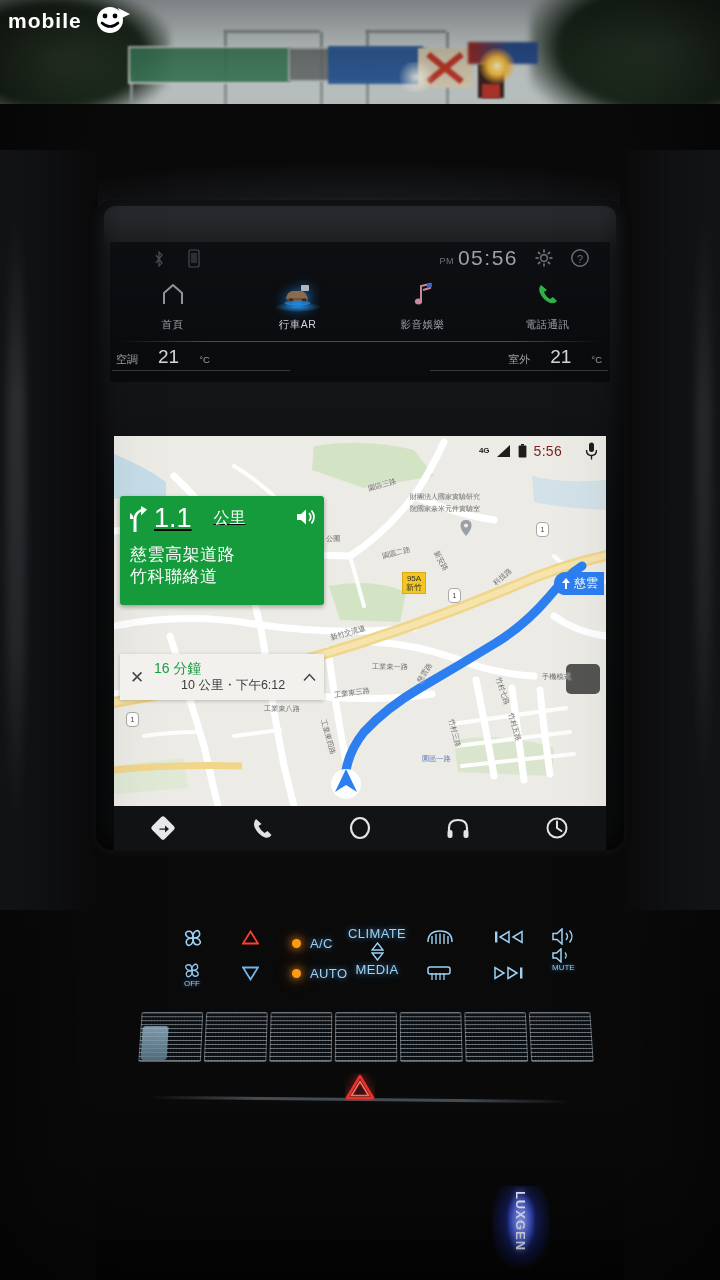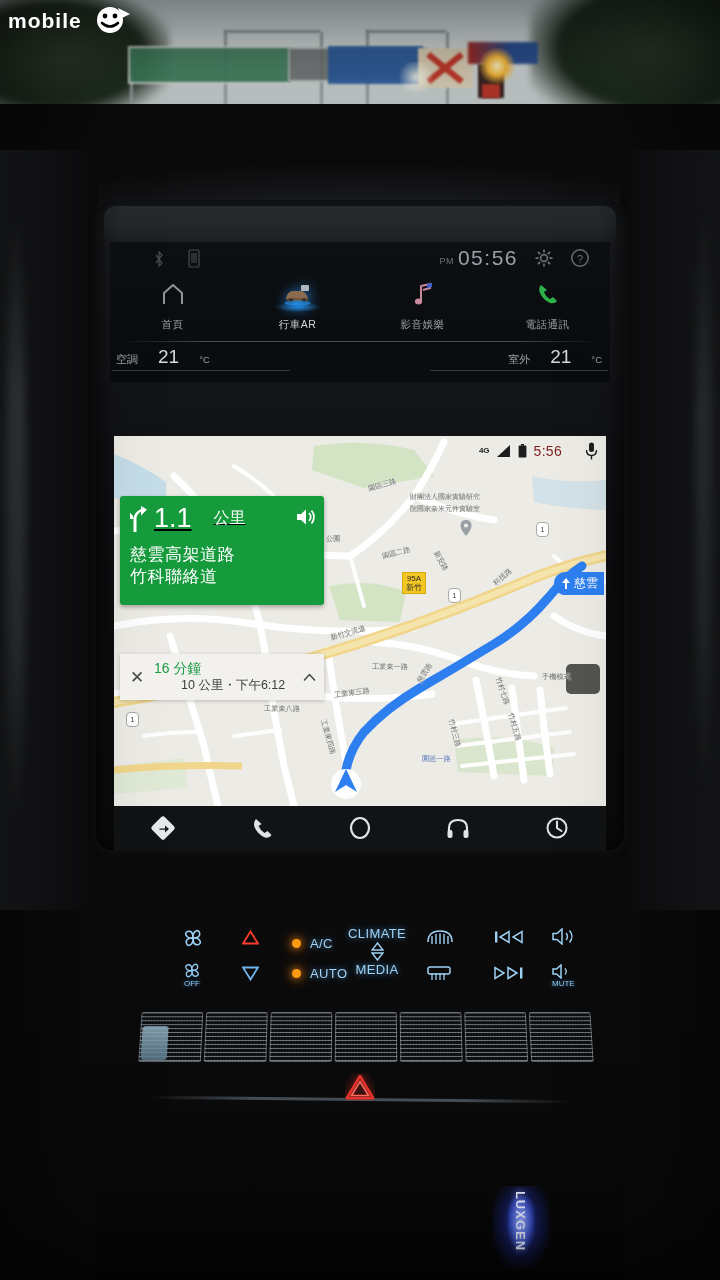--- a/index.html
+++ b/index.html
@@ -603,21 +603,21 @@
     </svg>
   </div>
 
   <div class="cbtn" style="left:456px;top:28px;">
     <svg width="26" height="17" viewBox="0 0 26 17">
       <path d="M1 5.5 L5 5.5 L10 1 L10 16 L5 11.5 L1 11.5 Z" fill="none" stroke="#9ed2f5" stroke-width="1.5"></path>
       <path d="M14 5 Q17 8.5 14 12" stroke="#9ed2f5" stroke-width="1.4" fill="none"></path>
       <path d="M17.5 2.5 Q22.5 8.5 17.5 14.5" stroke="#9ed2f5" stroke-width="1.4" fill="none"></path>
     </svg>
   </div>
-  <div class="cbtn" style="left:456px;top:64px;text-align:center;">
+  <div class="cbtn" style="left:456px;top:48px;text-align:center;">
     <svg width="22" height="15" viewBox="0 0 22 15">
       <path d="M1 5 L4.5 5 L9 1 L9 14 L4.5 10 L1 10 Z" fill="none" stroke="#9ed2f5" stroke-width="1.5"></path>
       <path d="M13 4.5 Q15.5 7.5 13 10.5" stroke="#9ed2f5" stroke-width="1.3" fill="none"></path>
     </svg>
     <span class="clab-sm">MUTE</span>
   </div>
 </div>
 
 <div class="consolebase"></div>
 <div class="grille">

